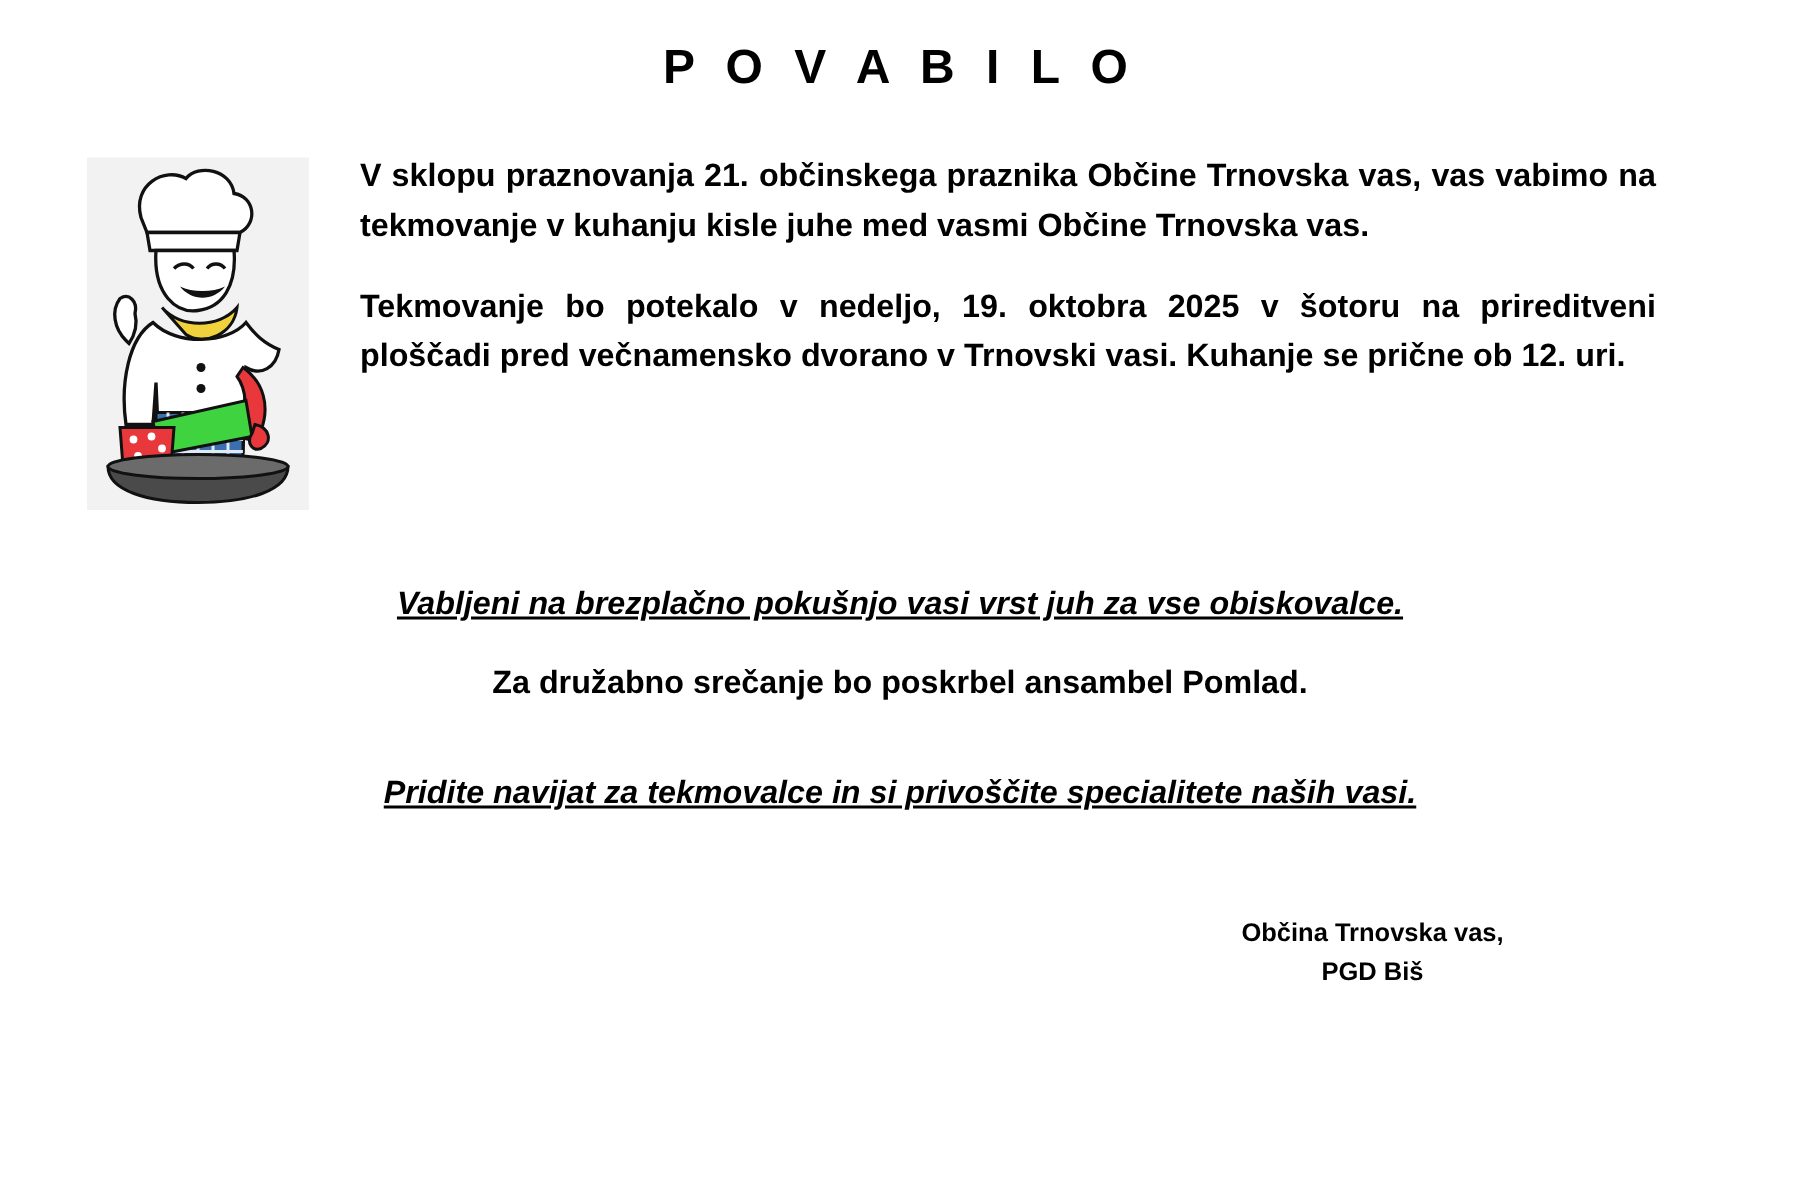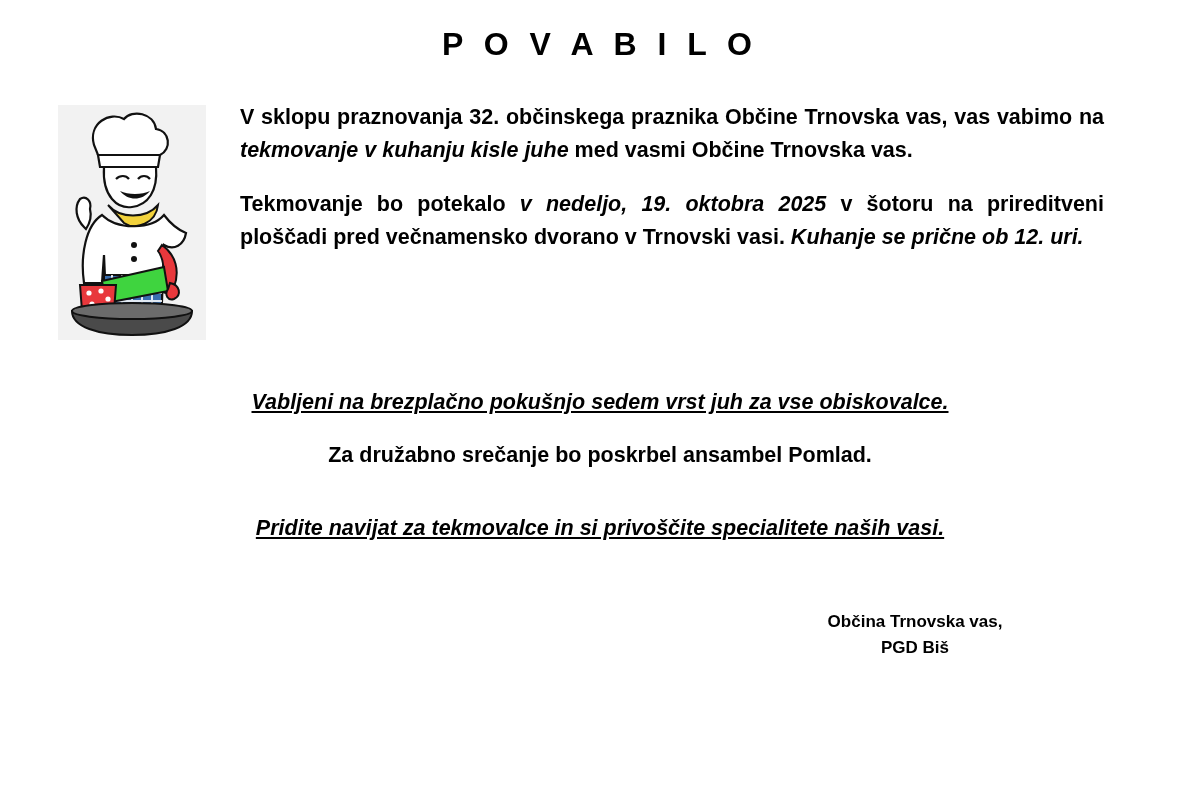--- a/index.html
+++ b/index.html
@@ -61,21 +61,20 @@
     font-size: 21.5px;
     line-height: 1.52;
     font-weight: bold;
     text-align: justify;
     margin: 0 0 22px 0;
   }
   p.para:last-child {
     margin-bottom: 0;
   }
   .i {
-    font-style: italic;
   }
 
   .centered-line {
     text-align: center;
     font-size: 21.5px;
     font-weight: bold;
     margin: 0;
   }
   .line-underline-italic {
     font-style: italic;
@@ -150,28 +149,28 @@
         </g>
 
         <path d="M112 178 C122 180 124 190 116 194 C110 196 106 190 110 184 Z" fill="#e8383c" stroke="#111" stroke-width="2"></path>
 
         <path d="M14 206 C14 222 40 230 74 230 C108 230 134 222 134 206 Z" fill="#4a4a4a" stroke="#111" stroke-width="2"></path>
         <ellipse cx="74" cy="206" rx="60" ry="8" fill="#6b6b6b" stroke="#111" stroke-width="2"></ellipse>
       </svg>
     </div>
 
     <div class="intro-text">
-      <p class="para"><span>V sklopu praznovanja 32. občinskega praznika Občine Trnovska vas, vas vabimo na </span><span class="i">tekmovanje v kuhanju kisle juhe</span><span> med vasmi Občine Trnovska vas.</span></p>
+      <p class="para"><span>V sklopu praznovanja 21. občinskega praznika Občine Trnovska vas, vas vabimo na </span><span class="i">tekmovanje v kuhanju kisle juhe</span><span> med vasmi Občine Trnovska vas.</span></p>
 
       <p class="para"><span>Tekmovanje bo potekalo </span><span class="i">v nedeljo, 19. oktobra 2025</span><span> v šotoru na prireditveni ploščadi pred večnamensko dvorano v Trnovski vasi. </span><span class="i">Kuhanje se prične ob 12. uri.</span></p>
     </div>
 
   </div>
 
-  <p class="centered-line row-1"><span class="line-underline-italic">Vabljeni na brezplačno pokušnjo sedem vrst juh za vse obiskovalce.</span></p>
+  <p class="centered-line row-1"><span class="line-underline-italic">Vabljeni na brezplačno pokušnjo vasi vrst juh za vse obiskovalce.</span></p>
 
   <p class="centered-line row-2"><span>Za družabno srečanje bo poskrbel ansambel Pomlad.</span></p>
 
   <p class="centered-line row-3"><span class="line-underline-italic">Pridite navijat za tekmovalce in si privoščite specialitete naših vasi.</span></p>
 
   <div class="signature">
     <div>Občina Trnovska vas,</div>
     <div>PGD Biš</div>
   </div>
 

